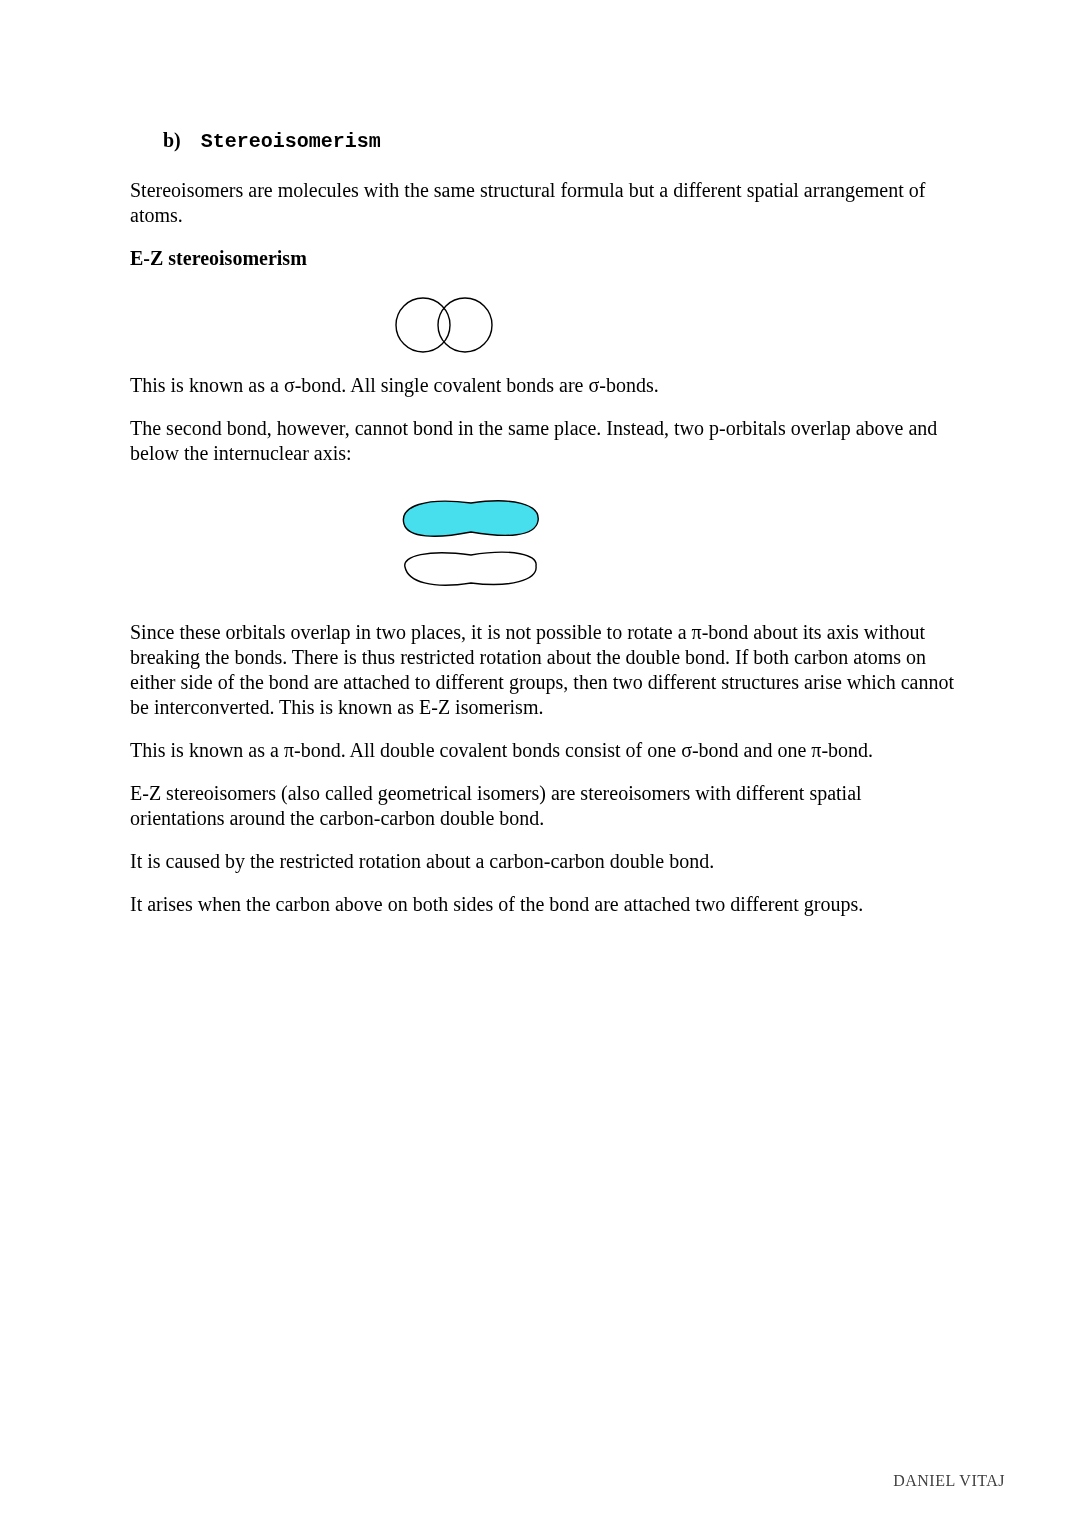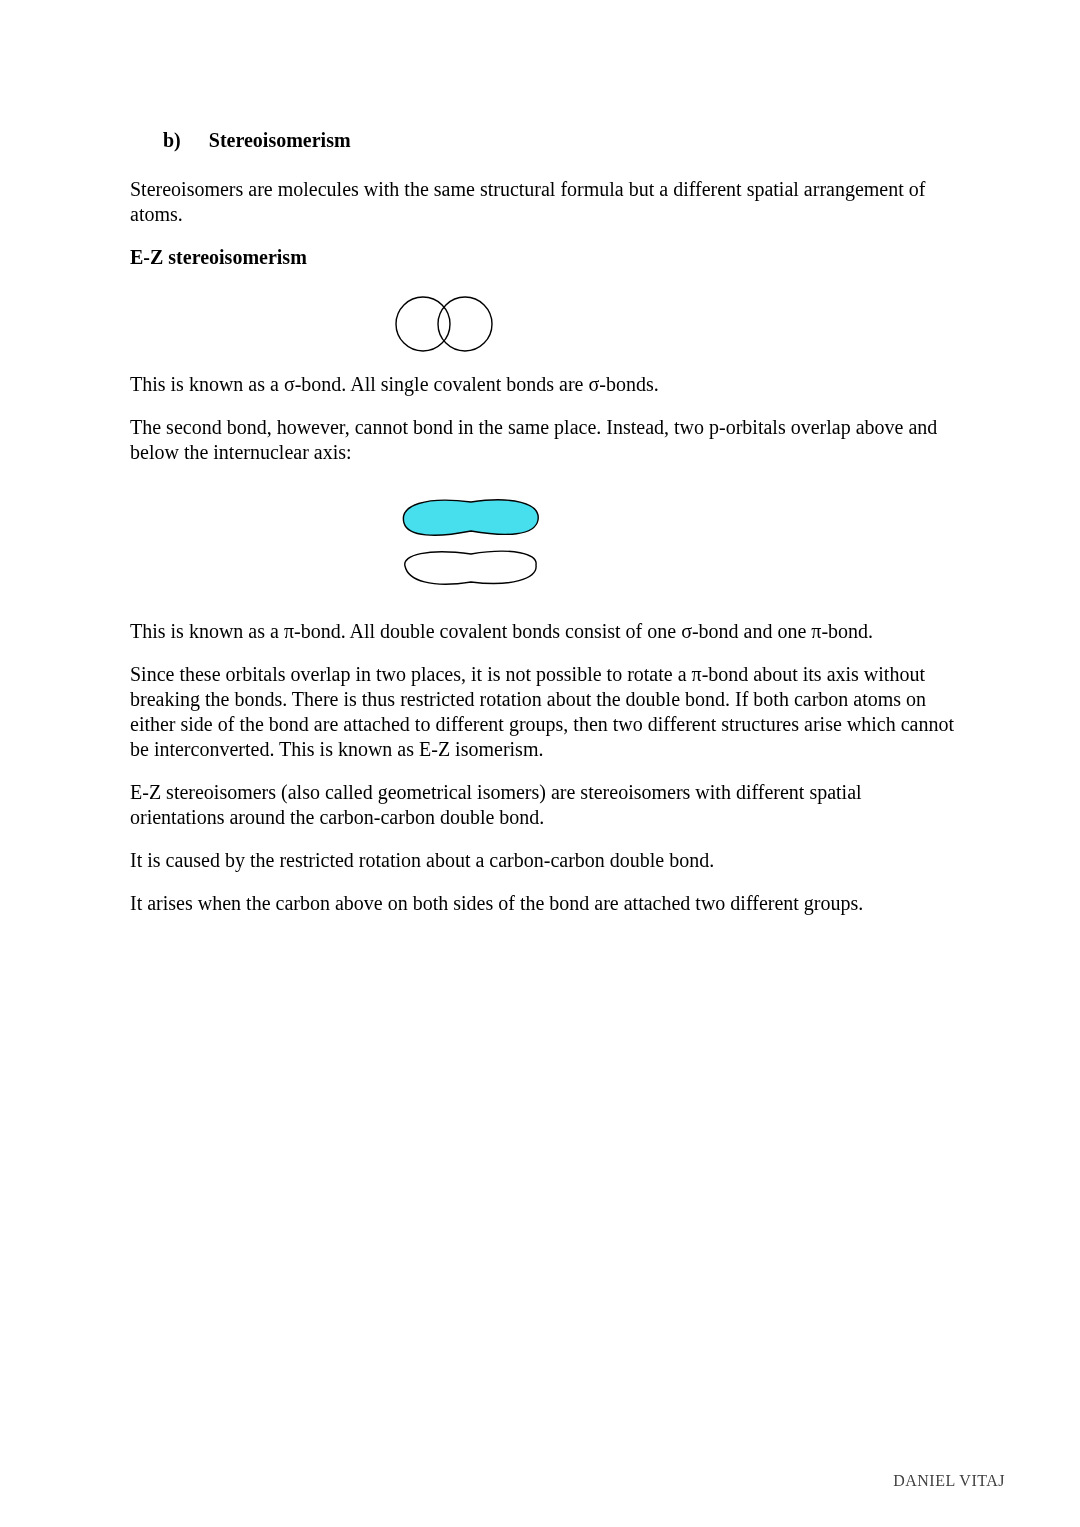--- a/index.html
+++ b/index.html
@@ -21,21 +21,21 @@
     font-size: 20px;
     line-height: 25px;
   }
   .content p { margin: 0 0 18px 0; }
   .heading {
     font-size: 20px;
     font-weight: bold;
     margin: 0 0 24px 0;
     padding-left: 33px;
   }
-  .heading .heading-text { margin-left: 28px; }
+  .heading .heading-text { margin-left: 20px; font-family: Liberation Mono, monospace; }
   .bold { font-weight: normal; }
   .subheading {
     font-size: 20px;
     font-weight: bold;
     margin: 0 0 24px 0;
   }
   .diagram svg { display: block; }
   .diagram.sigma { margin: 24px 0 18px 263px; }
   .diagram.pi { margin: 28px 0 26px 266px; }
   .footer {
@@ -72,23 +72,23 @@
 
     <p>The second bond, however, cannot bond in the same place. Instead, two p-orbitals overlap above and below the internuclear axis:</p>
 
     <div class="diagram pi">
       <svg width="150" height="100" viewBox="0 0 150 100">
         <path d="M8,30 C3,12 30,3 75,9 C116,3 145,10 142,27 C139,43 110,44 75,38 C40,45 12,44 8,30 Z" stroke="#000000" stroke-width="1.4" fill="#47dfee"></path>
         <path d="M9,73 C6,62 32,55 75,61 C117,54 142,61 140,72 C142,86 114,94 75,89 C36,95 12,88 9,73 Z" fill="#ffffff" stroke="#000000" stroke-width="1.4"></path>
       </svg>
     </div>
 
+    <p>Since these orbitals overlap in two places, it is not possible to rotate a π-bond about its axis without breaking the bonds. There is thus restricted rotation about the double bond. If both carbon atoms on either side of the bond are attached to different groups, then two different structures arise which cannot be interconverted. This is known as E-Z isomerism.</p>
+
     <p>This is known as a π-bond. All double covalent bonds consist of one σ-bond and one π-bond.</p>
-
-    <p>Since these orbitals overlap in two places, it is not possible to rotate a π-bond about its axis without breaking the bonds. There is thus restricted rotation about the double bond. If both carbon atoms on either side of the bond are attached to different groups, then two different structures arise which cannot be interconverted. This is known as E-Z isomerism.</p>
 
     <p>E-Z stereoisomers (also called geometrical isomers) are stereoisomers with different spatial orientations around the carbon-carbon double bond.</p>
 
     <p>It is caused by the restricted rotation about a carbon-carbon double bond.</p>
 
     <p>It arises when the carbon above on both sides of the bond are attached two different groups.</p>
 
   </div>
 
   <div class="footer">DANIEL VITAJ</div>

